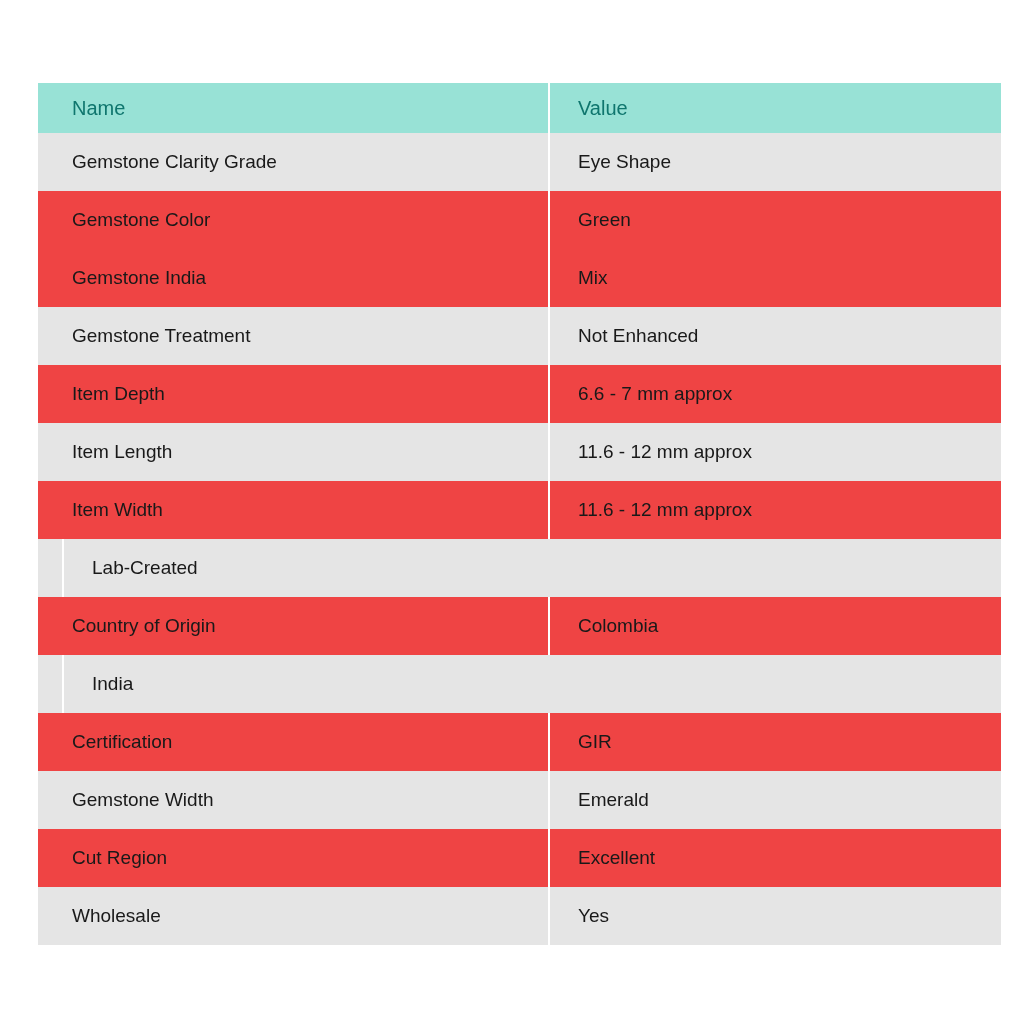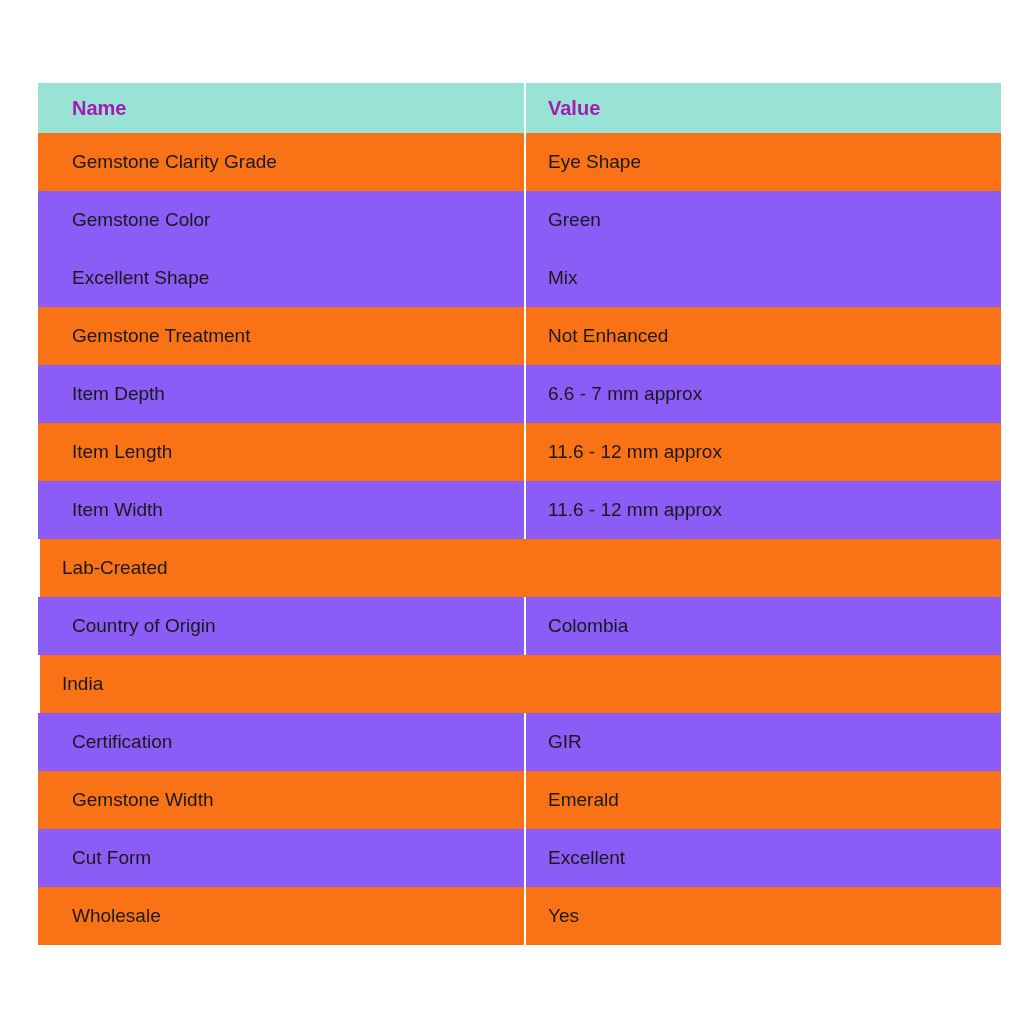--- a/index.html
+++ b/index.html
@@ -24,46 +24,47 @@
   .tr {
     display: flex;
     align-items: stretch;
   }
   .header-row {
     background: #98e2d6;
     height: 50px;
   }
   .data-row {
     height: 58px;
-    background: #f97316;
+    background: #e5e5e5;
   }
   .data-row.alt {
-    background: #8b5cf6;
+    background: #ef4444;
   }
   .cell {
     display: flex;
     align-items: center;
     box-sizing: border-box;
     font-size: 19px;
     line-height: 1.2;
     white-space: nowrap;
   }
   .cell.name-col {
     width: 486px;
     padding-left: 34px;
   }
   .cell.value-col {
     flex: 1;
-    padding-left: 22px;
+    padding-left: 28px;
     border-left: 2px solid #ffffff;
+    margin-left: 24px;
   }
   .header-row .cell {
-    font-weight: 700;
+    font-weight: 400;
     font-size: 20px;
-    color: #a21caf;
+    color: #0f766e;
   }
 </style>
 </head>
 <body>
 
 <div class="spec-table">
 
   <div class="tr header-row">
     <div class="cell name-col">Name</div>
     <div class="cell value-col">Value</div>
@@ -74,21 +75,21 @@
     <div class="cell value-col">Eye Shape</div>
   </div>
 
   <div class="tr data-row alt">
     <div class="cell name-col">Gemstone Color</div>
     <div class="cell value-col">Green</div>
   </div>
 
 
   <div class="tr data-row alt">
-    <div class="cell name-col">Excellent Shape</div>
+    <div class="cell name-col">Gemstone India</div>
     <div class="cell value-col">Mix</div>
   </div>
 
   <div class="tr data-row">
     <div class="cell name-col">Gemstone Treatment</div>
     <div class="cell value-col">Not Enhanced</div>
   </div>
 
   <div class="tr data-row alt">
     <div class="cell name-col">Item Depth</div>
@@ -122,21 +123,21 @@
     <div class="cell name-col">Certification</div>
     <div class="cell value-col">GIR</div>
   </div>
 
   <div class="tr data-row">
     <div class="cell name-col">Gemstone Width</div>
     <div class="cell value-col">Emerald</div>
   </div>
 
   <div class="tr data-row alt">
-    <div class="cell name-col">Cut Form</div>
+    <div class="cell name-col">Cut Region</div>
     <div class="cell value-col">Excellent</div>
   </div>
 
   <div class="tr data-row">
     <div class="cell name-col">Wholesale</div>
     <div class="cell value-col">Yes</div>
   </div>
 
 </div>
 

